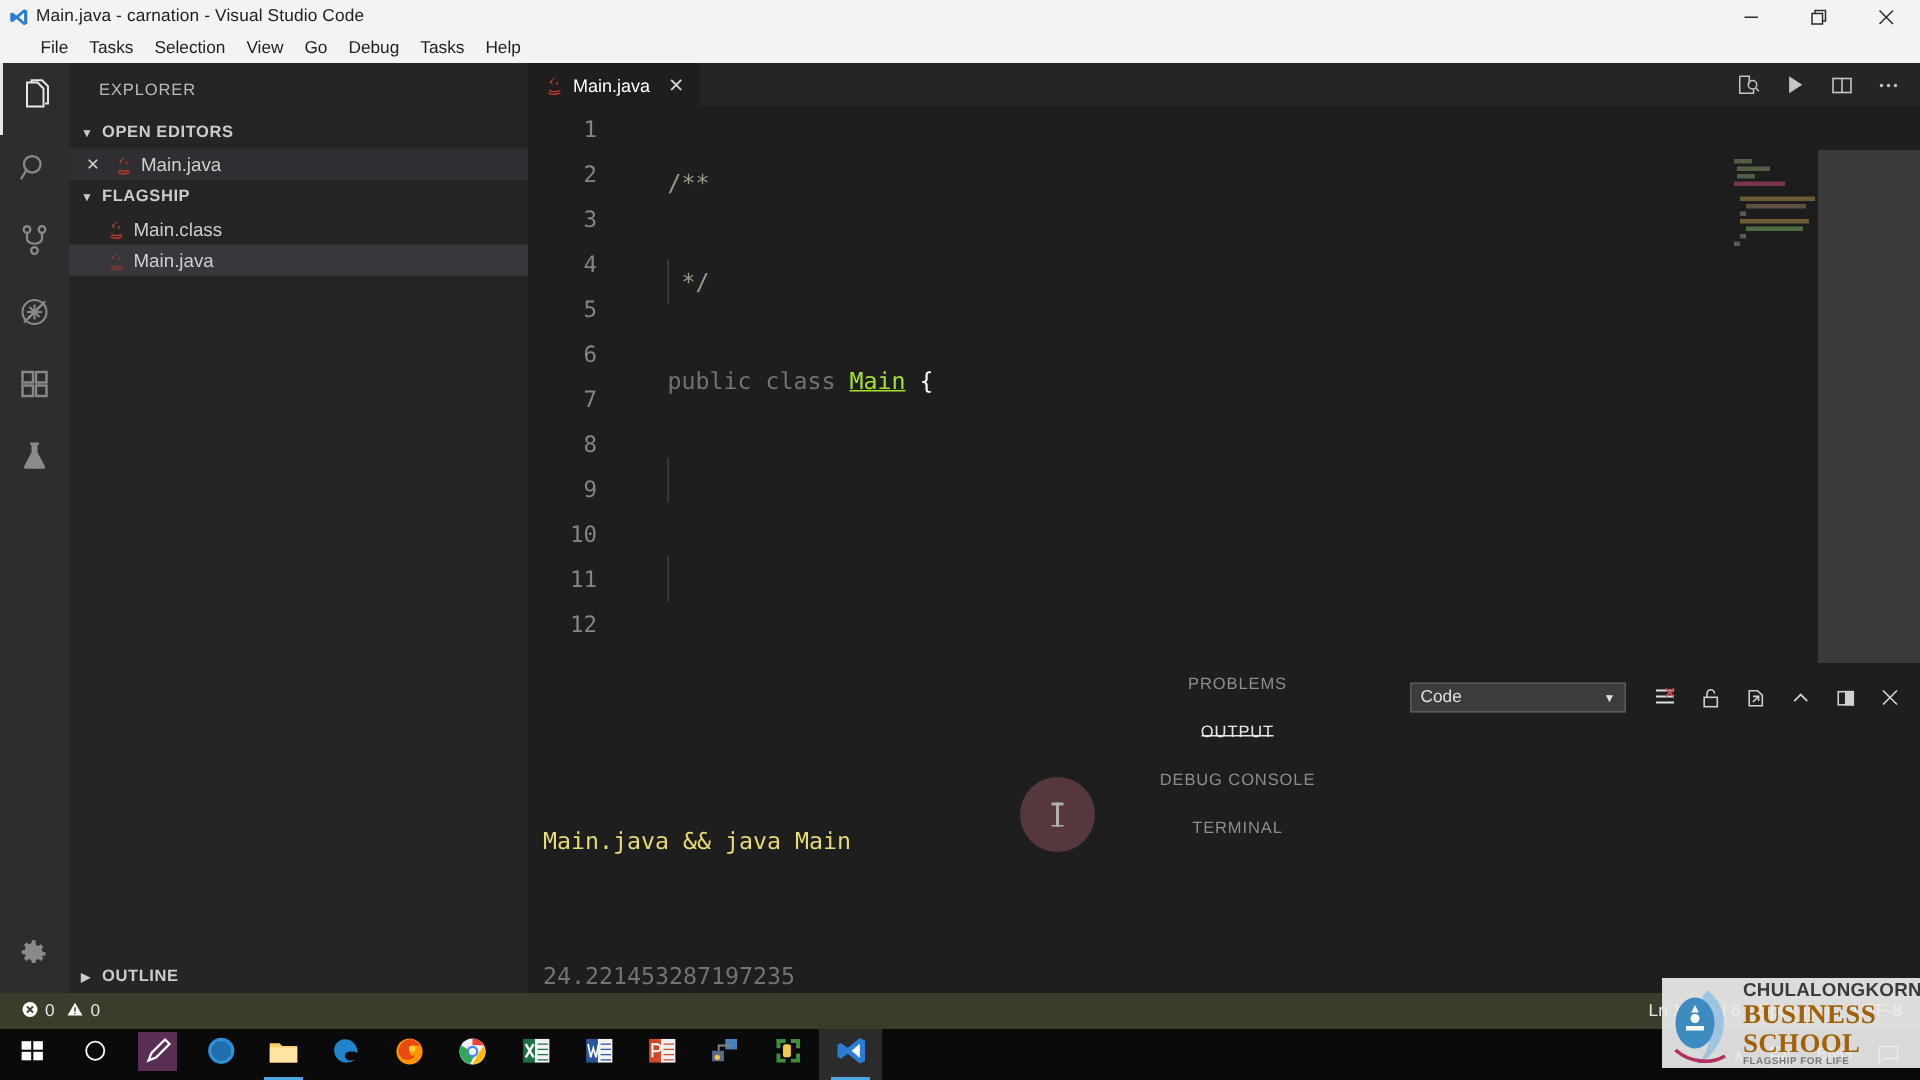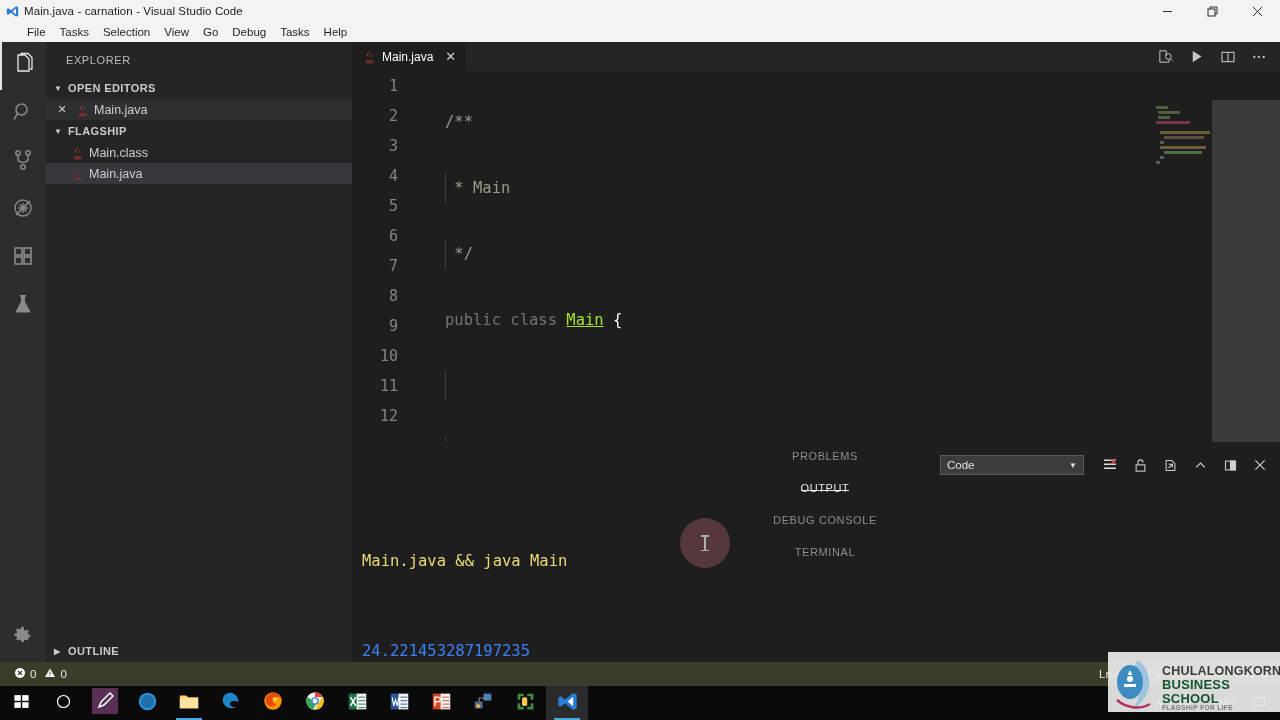--- a/index.html
+++ b/index.html
@@ -173,21 +173,21 @@
   .pact {
     width: 28px; height: 28px; display: flex; align-items: center; justify-content: center;
     color: #d0d0d0;
   }
   .output {
     padding: 6px 0 0 10px;
     font-family: "DejaVu Sans Mono", monospace; font-size: 15.5px;
     line-height: 30px; white-space: pre;
   }
   .o-yellow { color: #e6db74; }
-  .o-white { color: #3b82f6; }
+  .o-white { color: #737373; }
   .click-dot {
     position: absolute; left: 680px; top: 518px; width: 50px; height: 50px;
     border-radius: 50%; background: rgba(200,110,120,0.33);
     display: flex; align-items: center; justify-content: center;
   }
   .ibeam { width: 2px; height: 16px; background: #b0b0b0; position: relative; }
   .ibeam::before, .ibeam::after {
     content:""; position:absolute; left:-3px; width:8px; height:1.5px; background:#b0b0b0;
   }
   .ibeam::before { top: 0; }
@@ -222,21 +222,21 @@
   
   .watermark {
     position: absolute; left: 1108px; top: 652px; width: 172px; height: 60px;
     background: rgba(236,236,236,0.92);
     display: flex; align-items: flex-end; gap: 4px; padding-left: 4px;
     overflow: hidden;
   }
   .wm-logo { width: 46px; height: 52px; flex: none; }
   .wm-txt { display: flex; flex-direction: column; line-height: 1.05; }
   .wm-l1 { font-size: 12.5px; font-weight: bold; color: #3b3b3b; letter-spacing: 0.2px; }
-  .wm-l2 { font-size: 13px; font-weight: bold; color: #14532d; letter-spacing: 0.2px; }
+  .wm-l2 { font-size: 18px; font-weight: bold; color: #a16207; letter-spacing: 0.2px; font-family: Liberation Serif, serif; }
   .wm-l3 { font-size: 6.5px; font-weight: bold; color: #777; letter-spacing: 0.4px; }
 </style>
 </head>
 <body>
 
 <div class="app">
 
   <div class="bleed-text" style="top:222px;">I</div>
   <div class="bleed-text" style="top:258px;">T</div>
 
@@ -451,21 +451,20 @@
         <div>7</div>
         <div>8</div>
         <div>9</div>
         <div>10</div>
         <div>11</div>
         <div>12</div>
       </div>
 
       <div class="codelines">
         <div class="ln"><span class="cmt2">/**</span></div>
-        <div class="ln"><span class="indent-guide"></span><span class="cmt2"> * Main</span></div>
         <div class="ln"><span class="indent-guide"></span><span class="cmt2"> */</span></div>
         <div class="ln"><span class="kw">public class</span> <span class="cls">Main</span> <span class="plain">{</span></div>
         <div class="ln"><span class="indent-guide"></span></div>
         <div class="ln"><span class="indent-guide"></span>         </div>
         
         
         
         
         
         

